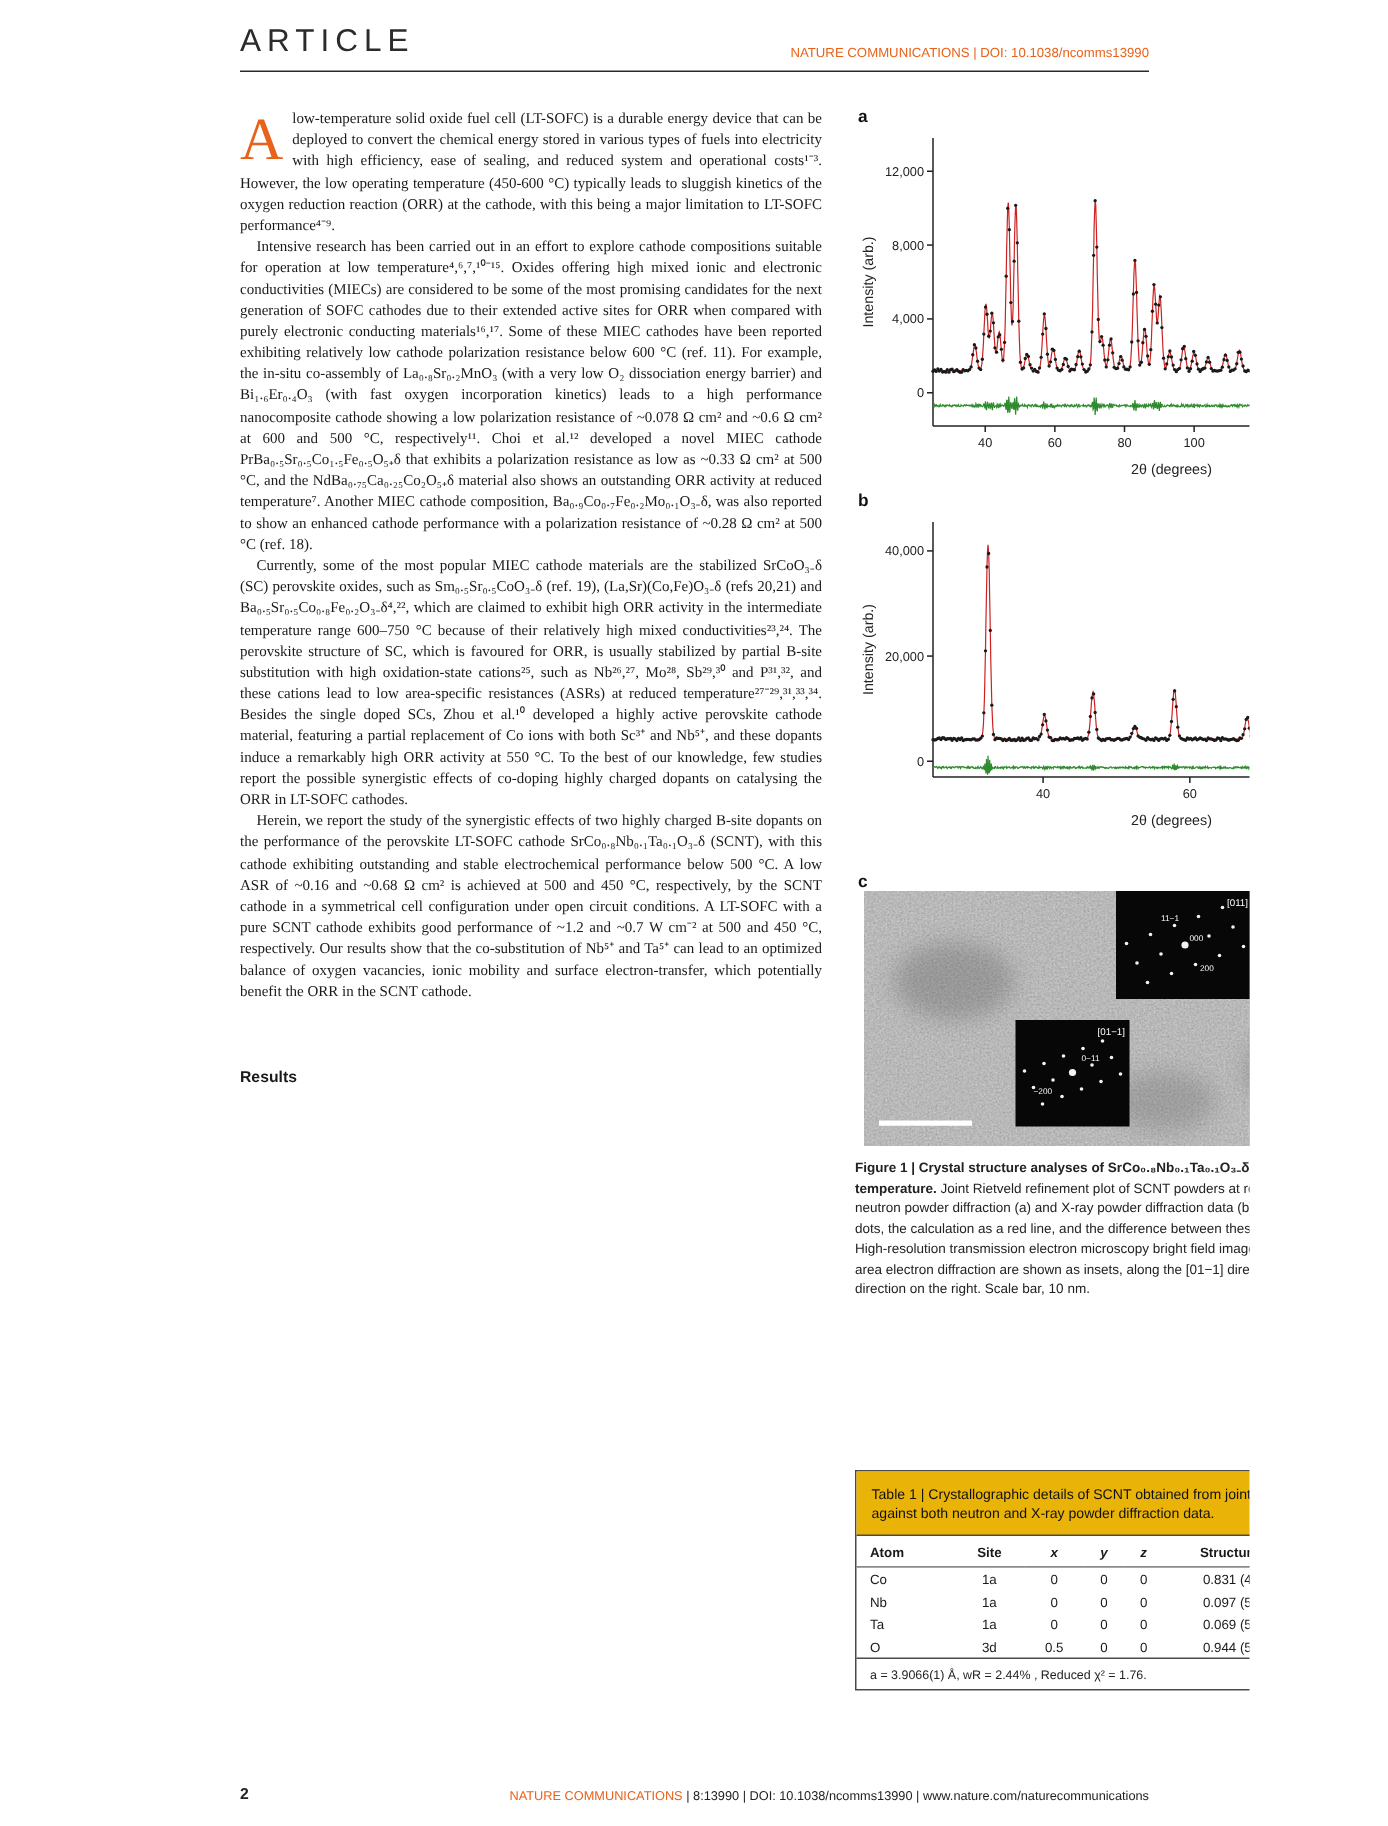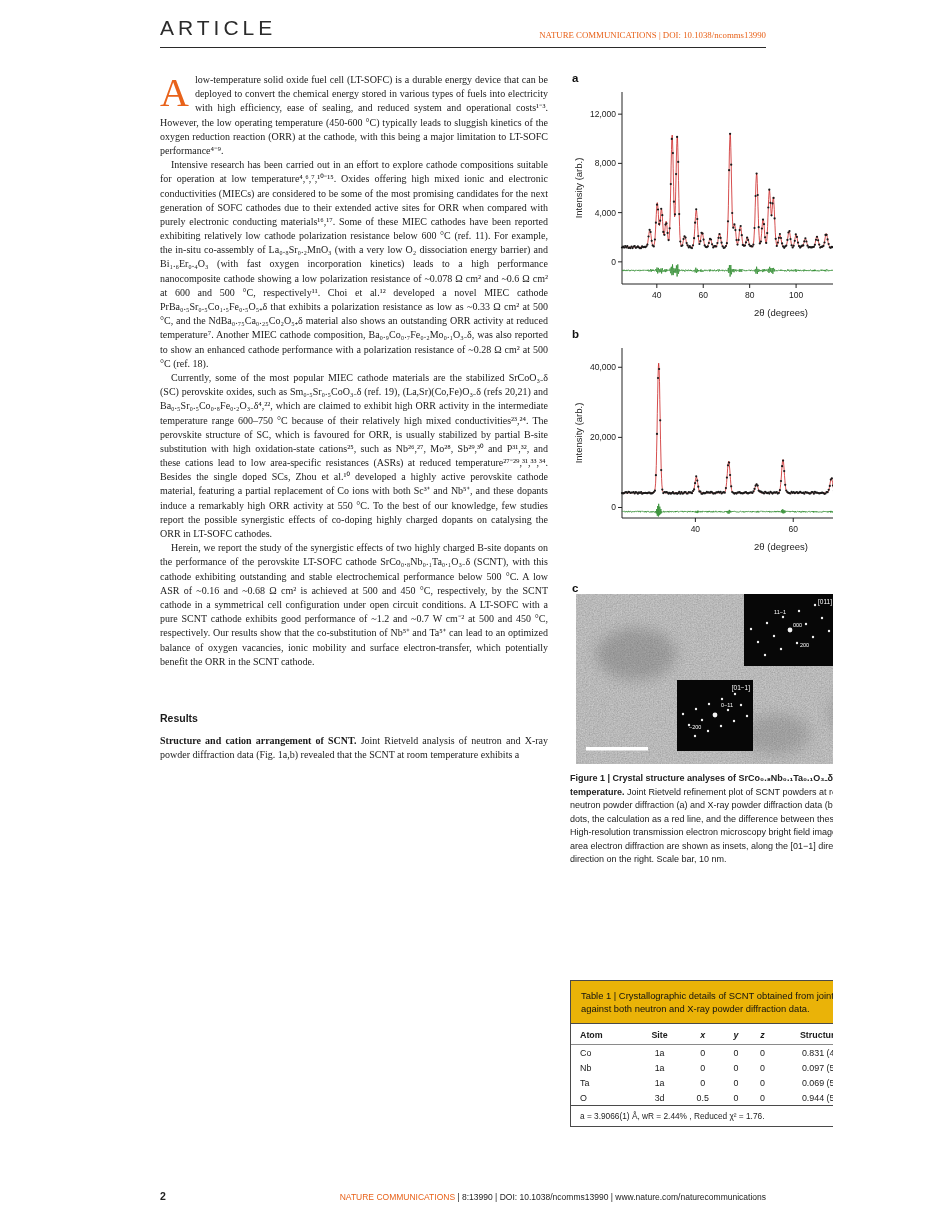--- a/index.html
+++ b/index.html
@@ -9,21 +9,21 @@
     margin:0 auto;
   }
   
   .header-article {
     position:absolute; left:68px; top:16px;
     font-family:"Liberation Sans", sans-serif; font-size:21px;
     letter-spacing:4px; color:#2b2b2b; font-weight:400;
   }
   .header-ref {
     position:absolute; right:67px; top:30px;
-    font-family:Liberation Serif, serif; font-size:8.8px; color:#e8621a;
+    font-family:Liberation Sans, sans-serif; font-size:8.8px; color:#e8621a;
   }
   .header-rule { position:absolute; left:68px; right:67px; top:47px; border-top:1.2px solid #2a2a2a; }
 
   
   .col-left {
     position:absolute; left:68px; top:73px; width:388px;
     font-size:10px; line-height:1.42; text-align:justify;
   }
   .dropcap {
     float:left; font-size:40px; line-height:33px; padding:3px 6px 0 0;
@@ -100,21 +100,20 @@
   <div class="header-rule"></div>
 
   <div class="col-left">
     <p class="body-para"><span class="dropcap">A</span><span>low-temperature solid oxide fuel cell (LT-SOFC) is a durable energy device that can be deployed to convert the chemical energy stored in various types of fuels into electricity with high efficiency, ease of sealing, and reduced system and operational costs¹⁻³. However, the low operating temperature (450-600 °C) typically leads to sluggish kinetics of the oxygen reduction reaction (ORR) at the cathode, with this being a major limitation to LT-SOFC performance⁴⁻⁹.</span></p>
     <p class="body-para indent">Intensive research has been carried out in an effort to explore cathode compositions suitable for operation at low temperature⁴,⁶,⁷,¹⁰⁻¹⁵. Oxides offering high mixed ionic and electronic conductivities (MIECs) are considered to be some of the most promising candidates for the next generation of SOFC cathodes due to their extended active sites for ORR when compared with purely electronic conducting materials¹⁶,¹⁷. Some of these MIEC cathodes have been reported exhibiting relatively low cathode polarization resistance below 600 °C (ref. 11). For example, the in-situ co-assembly of La₀.₈Sr₀.₂MnO₃ (with a very low O₂ dissociation energy barrier) and Bi₁.₆Er₀.₄O₃ (with fast oxygen incorporation kinetics) leads to a high performance nanocomposite cathode showing a low polarization resistance of ~0.078 Ω cm² and ~0.6 Ω cm² at 600 and 500 °C, respectively¹¹. Choi et al.¹² developed a novel MIEC cathode PrBa₀.₅Sr₀.₅Co₁.₅Fe₀.₅O₅₊δ that exhibits a polarization resistance as low as ~0.33 Ω cm² at 500 °C, and the NdBa₀.₇₅Ca₀.₂₅Co₂O₅₊δ material also shows an outstanding ORR activity at reduced temperature⁷. Another MIEC cathode composition, Ba₀.₉Co₀.₇Fe₀.₂Mo₀.₁O₃₋δ, was also reported to show an enhanced cathode performance with a polarization resistance of ~0.28 Ω cm² at 500 °C (ref. 18).</p>
     <p class="body-para indent">Currently, some of the most popular MIEC cathode materials are the stabilized SrCoO₃₋δ (SC) perovskite oxides, such as Sm₀.₅Sr₀.₅CoO₃₋δ (ref. 19), (La,Sr)(Co,Fe)O₃₋δ (refs 20,21) and Ba₀.₅Sr₀.₅Co₀.₈Fe₀.₂O₃₋δ⁴,²², which are claimed to exhibit high ORR activity in the intermediate temperature range 600–750 °C because of their relatively high mixed conductivities²³,²⁴. The perovskite structure of SC, which is favoured for ORR, is usually stabilized by partial B-site substitution with high oxidation-state cations²⁵, such as Nb²⁶,²⁷, Mo²⁸, Sb²⁹,³⁰ and P³¹,³², and these cations lead to low area-specific resistances (ASRs) at reduced temperature²⁷⁻²⁹,³¹,³³,³⁴. Besides the single doped SCs, Zhou et al.¹⁰ developed a highly active perovskite cathode material, featuring a partial replacement of Co ions with both Sc³⁺ and Nb⁵⁺, and these dopants induce a remarkably high ORR activity at 550 °C. To the best of our knowledge, few studies report the possible synergistic effects of co-doping highly charged dopants on catalysing the ORR in LT-SOFC cathodes.</p>
     <p class="body-para indent">Herein, we report the study of the synergistic effects of two highly charged B-site dopants on the performance of the perovskite LT-SOFC cathode SrCo₀.₈Nb₀.₁Ta₀.₁O₃₋δ (SCNT), with this cathode exhibiting outstanding and stable electrochemical performance below 500 °C. A low ASR of ~0.16 and ~0.68 Ω cm² is achieved at 500 and 450 °C, respectively, by the SCNT cathode in a symmetrical cell configuration under open circuit conditions. A LT-SOFC with a pure SCNT cathode exhibits good performance of ~1.2 and ~0.7 W cm⁻² at 500 and 450 °C, respectively. Our results show that the co-substitution of Nb⁵⁺ and Ta⁵⁺ can lead to an optimized balance of oxygen vacancies, ionic mobility and surface electron-transfer, which potentially benefit the ORR in the SCNT cathode.</p>
 
     <div class="results-section">
       <div class="results-heading">Results</div>
-      <p class="results-para"><span class="results-lead">Structure and cation arrangement of SCNT.</span><span> Joint Rietveld analysis of neutron and X-ray powder diffraction data (Fig. 1a,b) revealed that the SCNT at room temperature exhibits a</span></p>
     </div>
   </div>
 
   <div class="col-right">
     <div class="panel-label" id="label-a">a</div>
     <svg id="chart-a" width="380" height="240">
         <line x1="52" y1="8" x2="52" y2="200" stroke="#222" stroke-width="1"></line>
         <line x1="52" y1="200" x2="370" y2="200" stroke="#222" stroke-width="1"></line>
         <line x1="86.81751824817519" y1="200" x2="86.81751824817519" y2="204" stroke="#222" stroke-width="1"></line>
         <text x="86.81751824817519" y="214" text-anchor="middle" class="tick">40</text>

